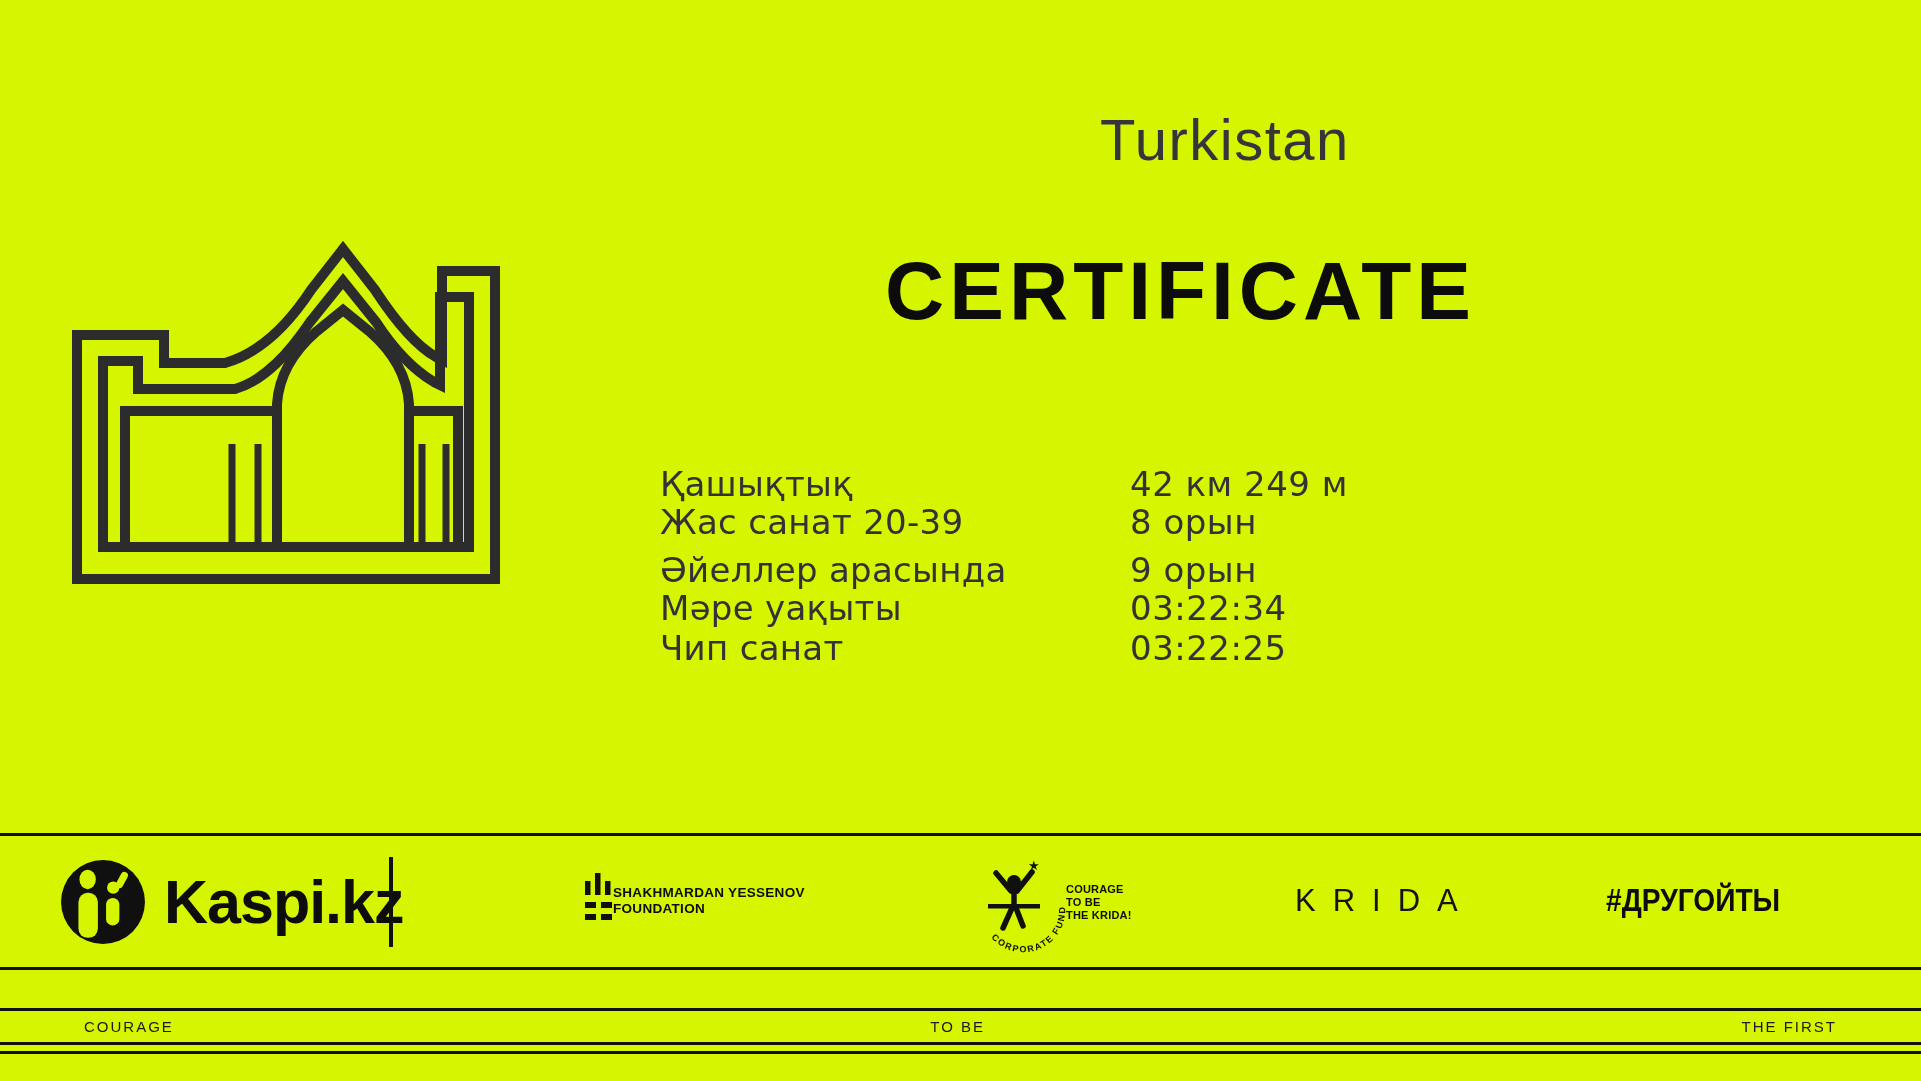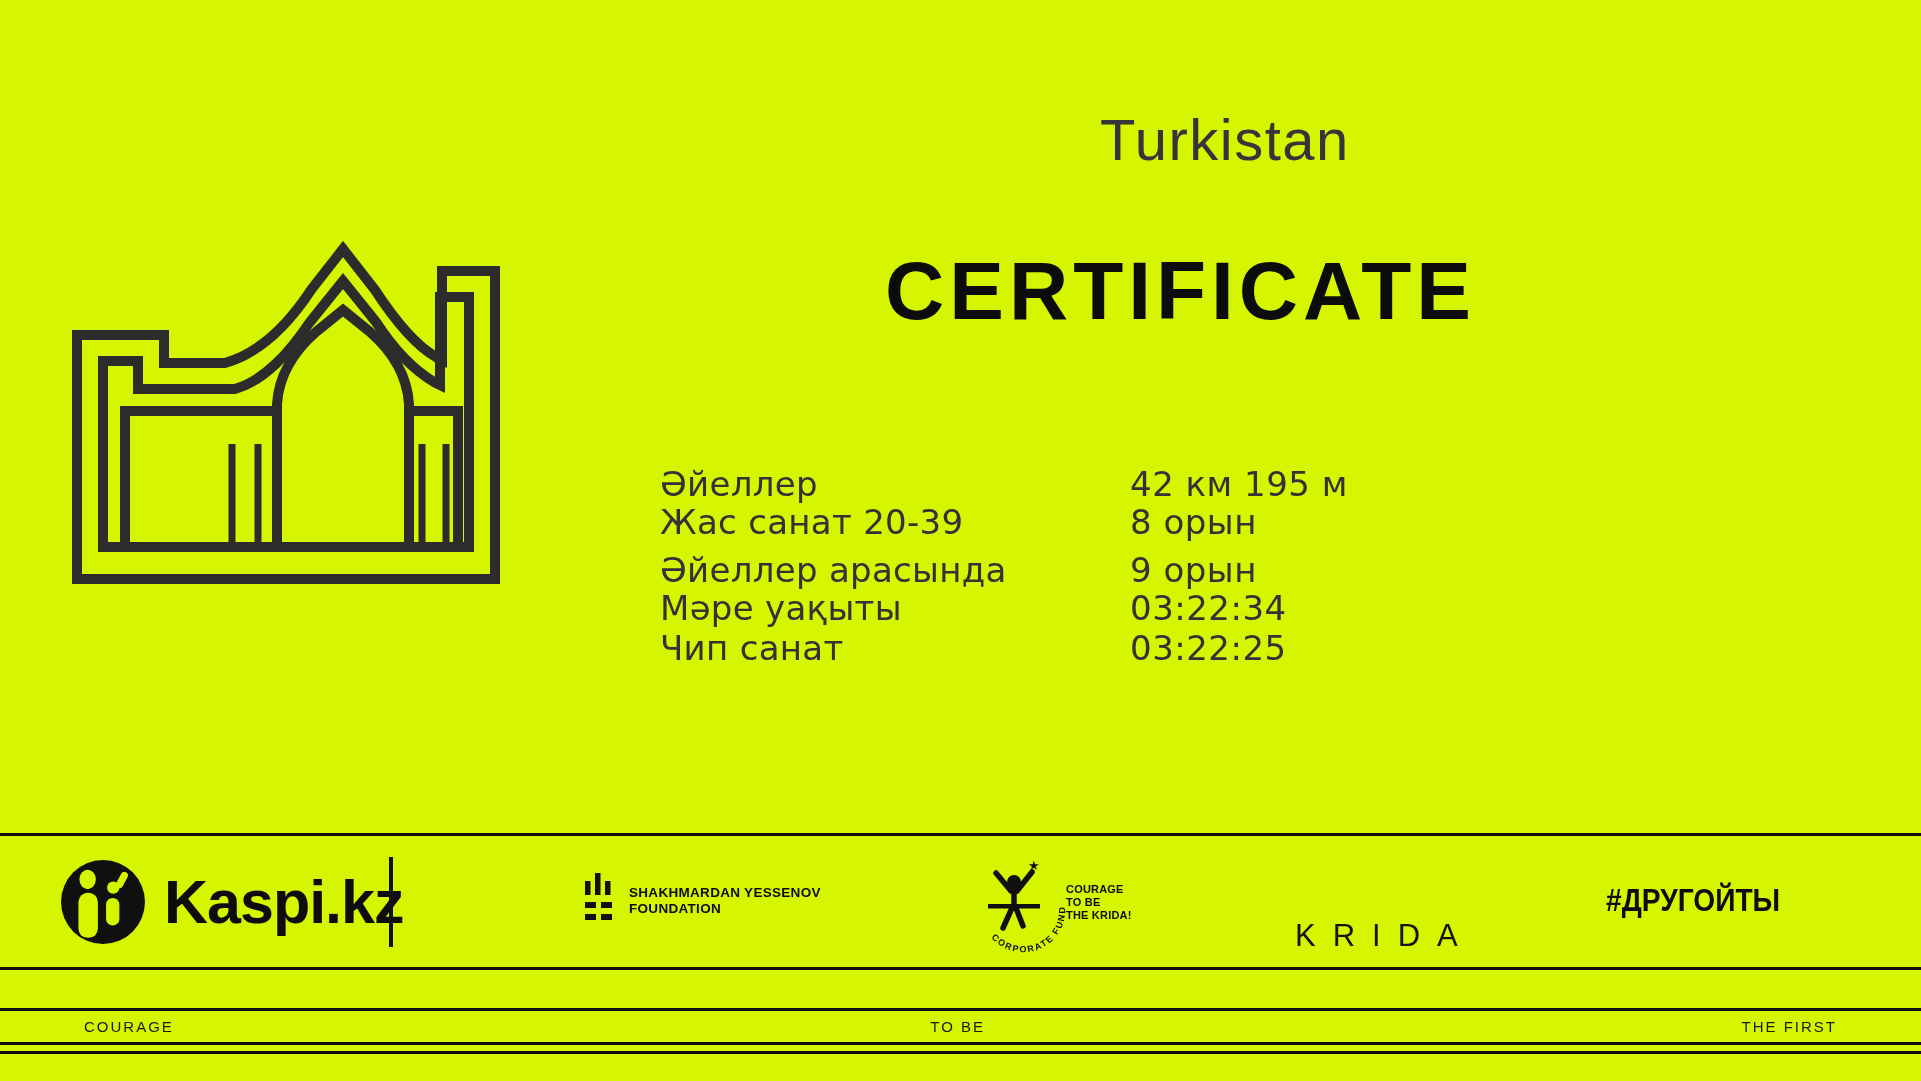--- a/index.html
+++ b/index.html
@@ -40,25 +40,25 @@
   
   .mausoleum{position:absolute;left:62px;top:204px;}
   
   .sponsor-bar{
     position:absolute;left:0;top:833px;width:1921px;height:137px;
     border-top:3px solid var(--ink);border-bottom:3px solid var(--ink);box-sizing:border-box;
   }
   .kaspi{position:absolute;left:60px;top:23px;display:flex;align-items:center;gap:18px;}
   .kaspi-word{font-size:61px;font-weight:700;letter-spacing:-1px;color:#0D0D0D;}
   .sponsor-divider{position:absolute;left:389px;top:21px;width:3.5px;height:90px;background:var(--ink);}
-  .yessenov{position:absolute;left:585px;top:37px;display:flex;align-items:flex-start;gap:16px;}
+  .yessenov{position:absolute;left:585px;top:37px;display:flex;align-items:flex-start;}
   .yessenov-text{font-size:13.5px;font-weight:700;line-height:16px;letter-spacing:.3px;color:#0D0D0D;padding-top:12px;}
   .fund{position:absolute;left:958px;top:10px;display:flex;align-items:center;}
   .fund-text{font-size:11px;font-weight:700;line-height:13px;letter-spacing:.2px;color:#0D0D0D;margin-left:-4px;}
-  .krida{position:absolute;left:1295px;top:47px;font-size:31px;font-weight:400;letter-spacing:17px;color:#141414;margin-top:35px;}
+  .krida{position:absolute;left:1295px;top:47px;font-size:31px;font-weight:400;letter-spacing:17px;color:#141414;}
   .hashtag{position:absolute;left:1606px;top:46px;font-size:32px;font-weight:700;color:#0D0D0D;
     transform:scaleX(.88);transform-origin:left center;letter-spacing:0;}
   
   .footer-strip{
     position:absolute;left:0;top:1008px;width:1921px;height:37px;box-sizing:border-box;
     border-top:3px solid var(--ink);border-bottom:3px solid var(--ink);
     display:flex;align-items:center;justify-content:space-between;padding:0 84px;
     font-size:15px;letter-spacing:2px;color:#1B1B1E;font-weight:400;
   }
   .footer-extra-line{position:absolute;left:0;top:1051px;width:1921px;height:3px;background:var(--ink);}
@@ -87,22 +87,22 @@
       <path d="M 170 240 V 343"></path>
       <path d="M 196 240 V 343"></path>
       <path d="M 360 240 V 343"></path>
       <path d="M 384 240 V 343"></path>
     </g>
   </svg>
 
 
   <div class="results">
     <div class="rrow">
-      <span class="rlabel">Әйеллер</span>
-      <span class="rvalue">42 км 195 м</span>
+      <span class="rlabel">Қашықтық</span>
+      <span class="rvalue">42 км 249 м</span>
     </div>
     <div class="rrow">
       <span class="rlabel">Жас санат 20-39</span>
       <span class="rvalue">8 орын</span>
     </div>
     <div class="rrow">
       <span class="rlabel">Әйеллер арасында</span>
       <span class="rvalue">9 орын</span>
     </div>
     <div class="rrow">

